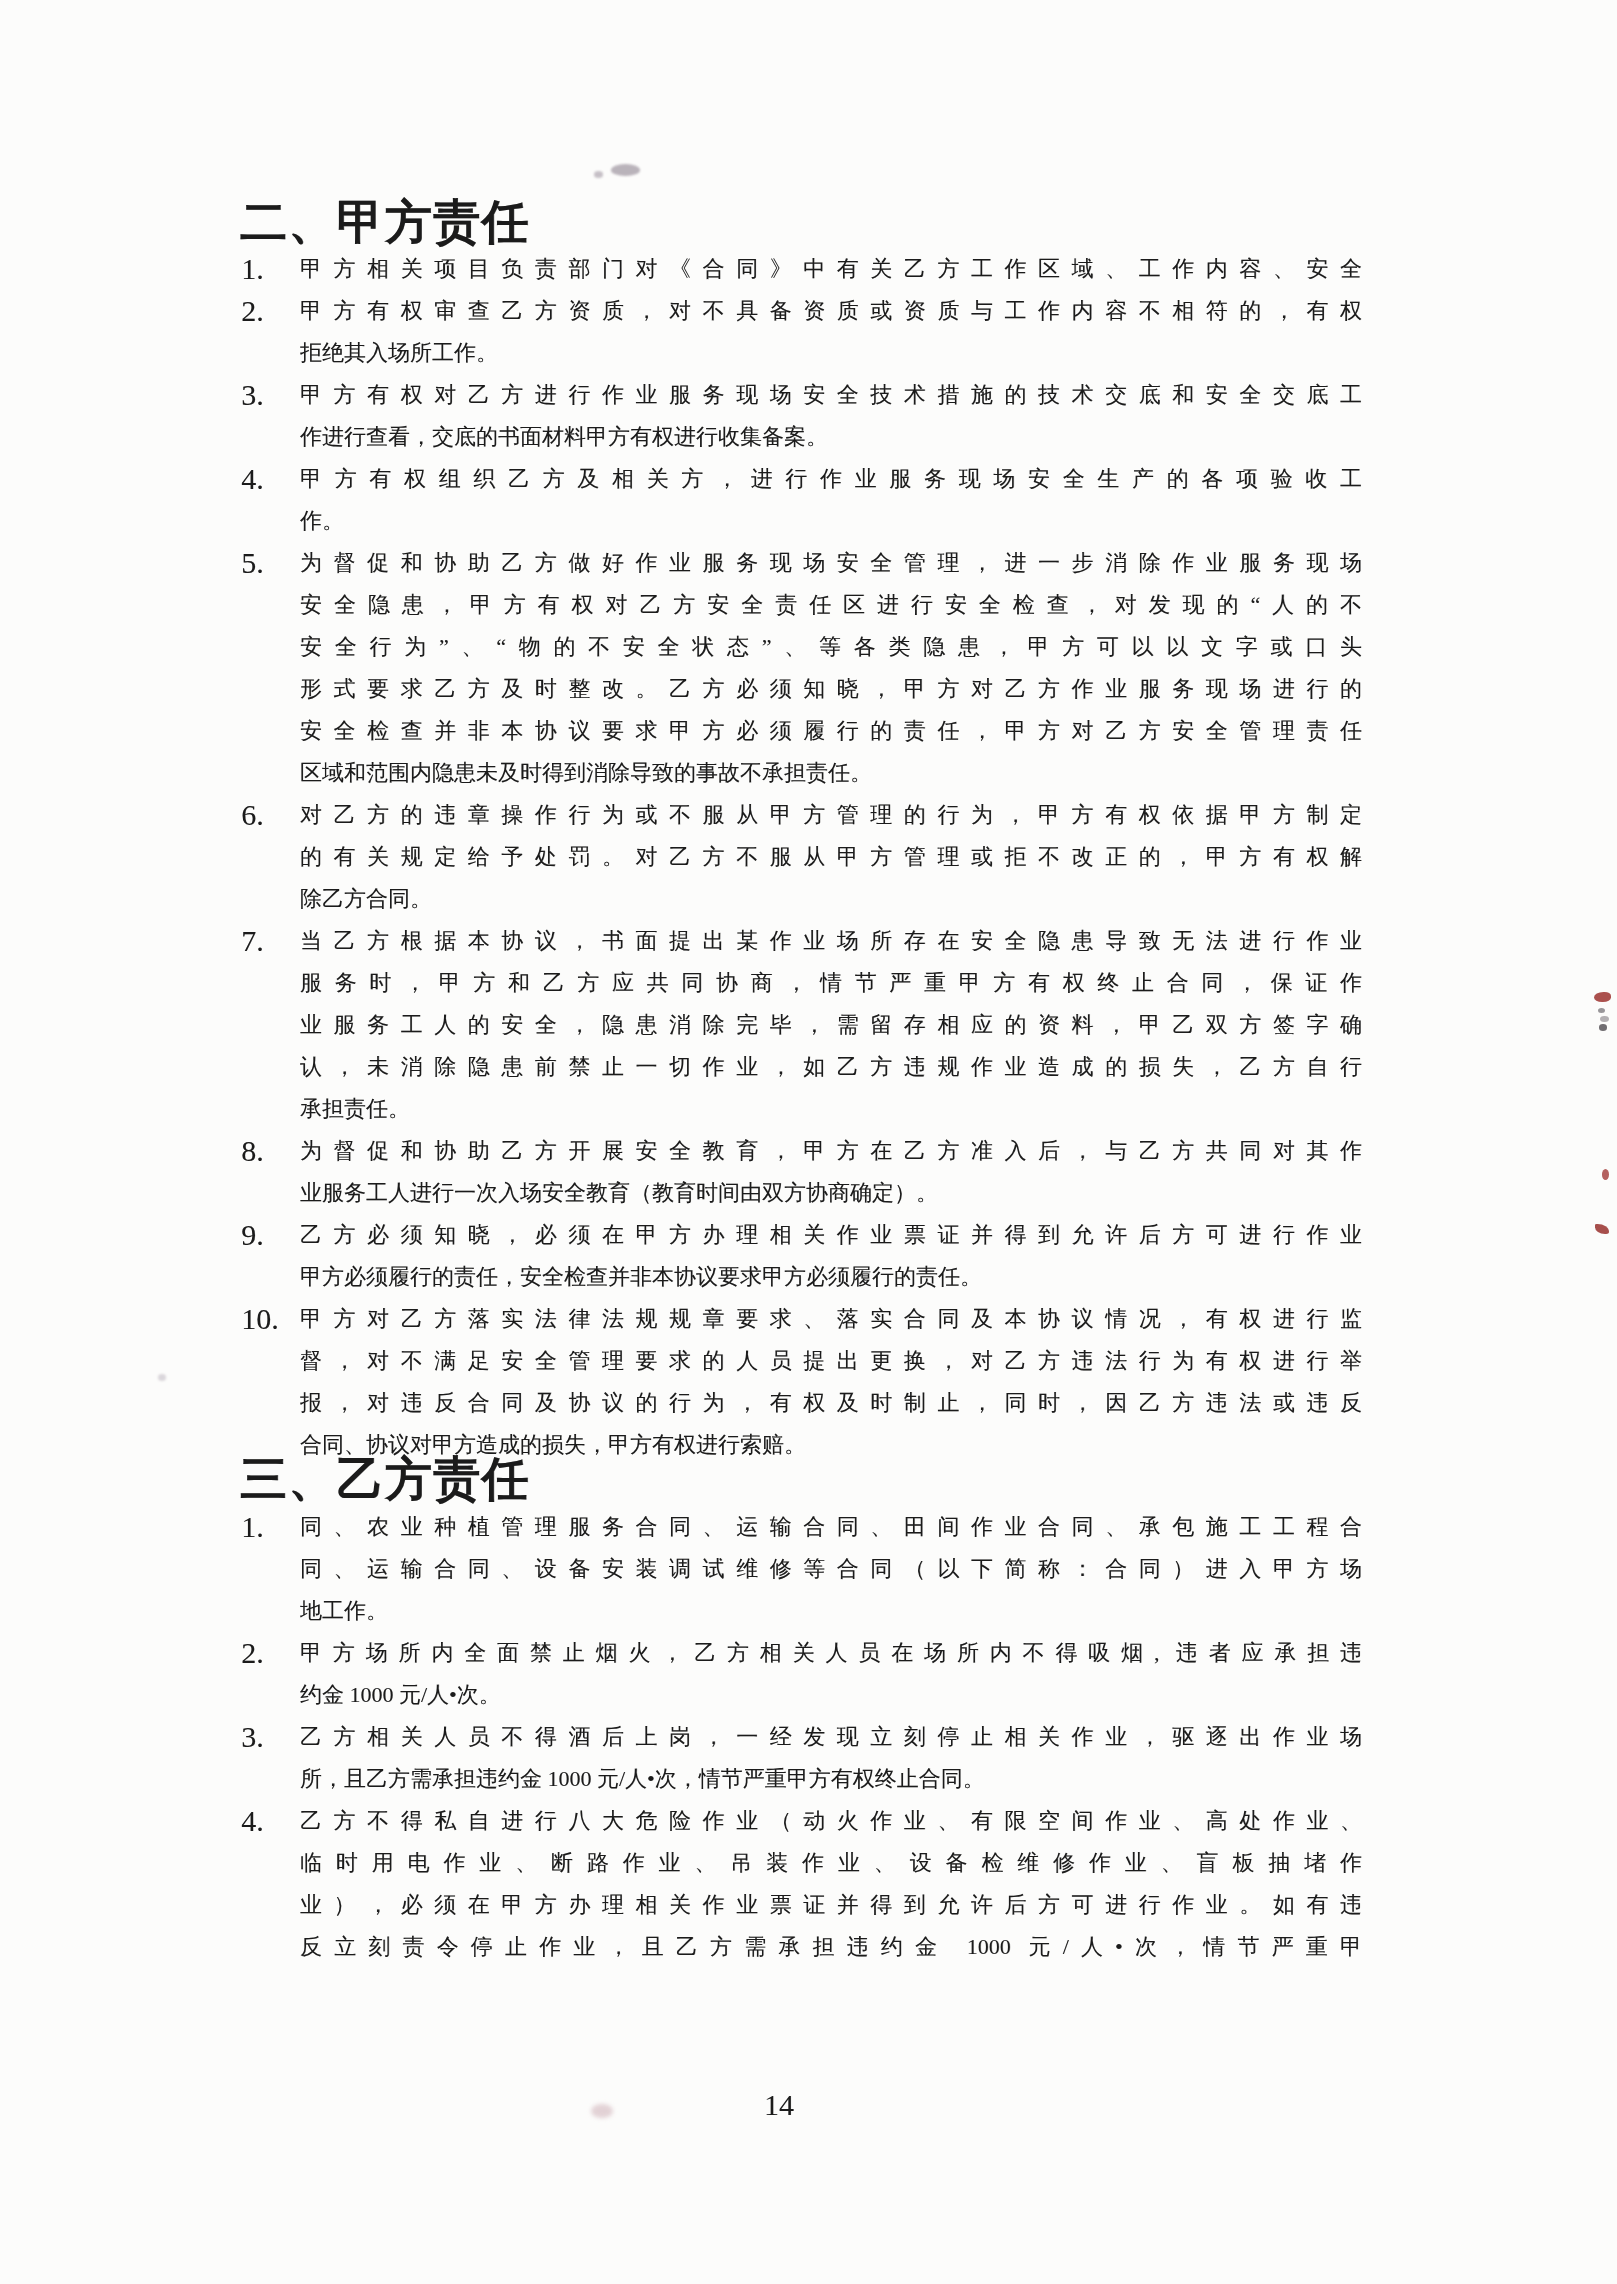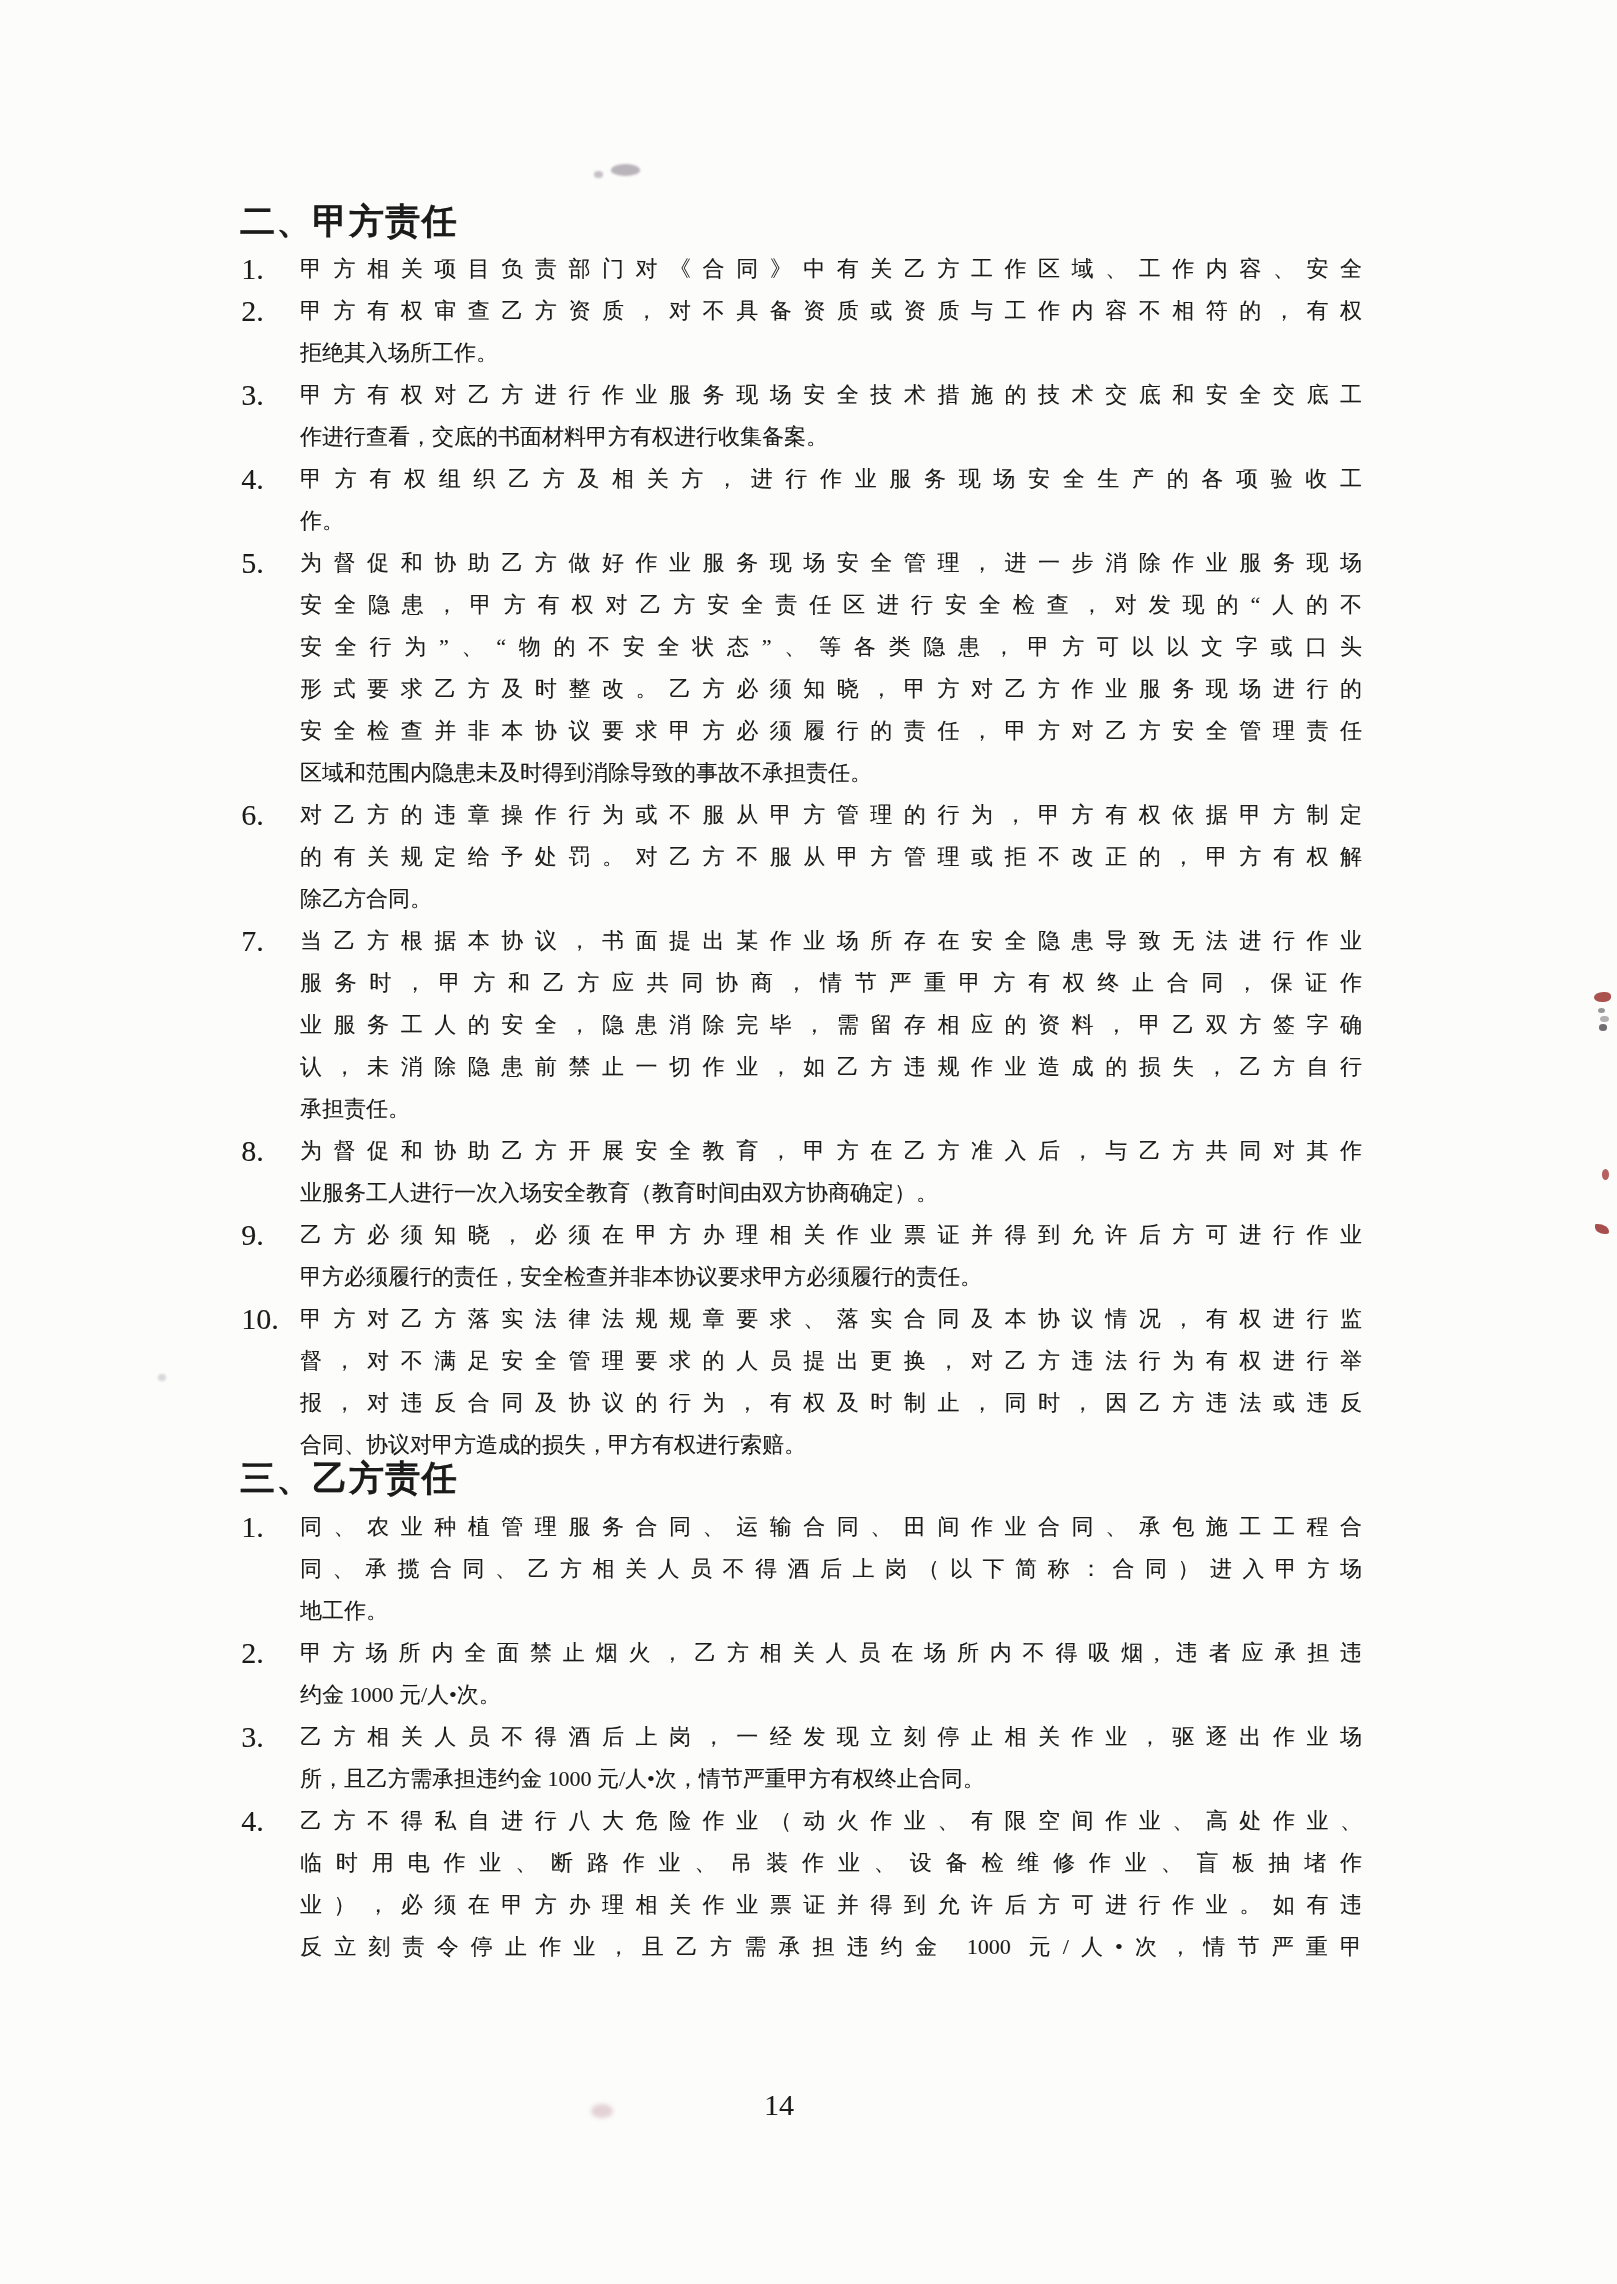--- a/index.html
+++ b/index.html
@@ -16,21 +16,21 @@
   }
 
   .content {
     position: absolute;
     left: 240px;
     top: 201px;
     width: 1122px;
   }
 
   .sec-heading {
-    font-size: 35px;
+    font-size: 47px;
     font-weight: bold;
     line-height: 42px;
     height: 42px;
     margin-bottom: 5.2px;
     letter-spacing: 1.3px;
     text-shadow: 0.4px 0.4px 0 rgba(20,20,20,0.45);
   }
   .sec-heading.later { margin-top: -7.8px; }
 
   .item { display: flex; }
@@ -153,21 +153,21 @@
           <div class="tline">督，对不满足安全管理要求的人员提出更换，对乙方违法行为有权进行举</div>
           <div class="tline">报，对违反合同及协议的行为，有权及时制止，同时，因乙方违法或违反</div>
           <div class="tline last">合同、协议对甲方造成的损失，甲方有权进行索赔。</div>
         </div>
       </div>
       <div class="sec-heading later">三、乙方责任</div>
       <div class="item">
         <div class="num">1.</div>
         <div class="lines">
           <div class="tline">同、农业种植管理服务合同、运输合同、田间作业合同、承包施工工程合</div>
-          <div class="tline">同、承揽合同、乙方相关人员不得酒后上岗（以下简称：合同）进入甲方场</div>
+          <div class="tline">同、运输合同、设备安装调试维修等合同（以下简称：合同）进入甲方场</div>
           <div class="tline last">地工作。</div>
         </div>
       </div>
       <div class="item">
         <div class="num">2.</div>
         <div class="lines">
           <div class="tline">甲方场所内全面禁止烟火，乙方相关人员在场所内不得吸烟, 违者应承担违</div>
           <div class="tline last">约金 1000 元/人•次。</div>
         </div>
       </div>

